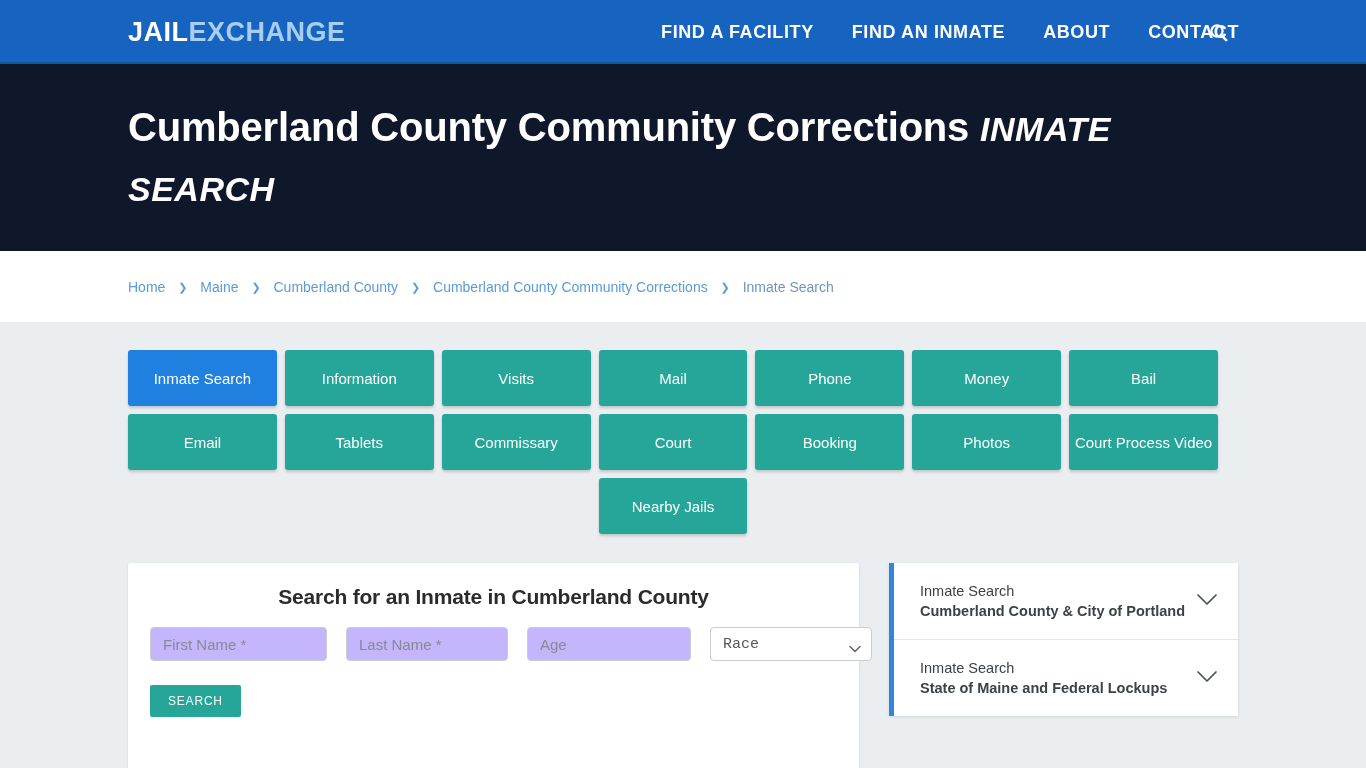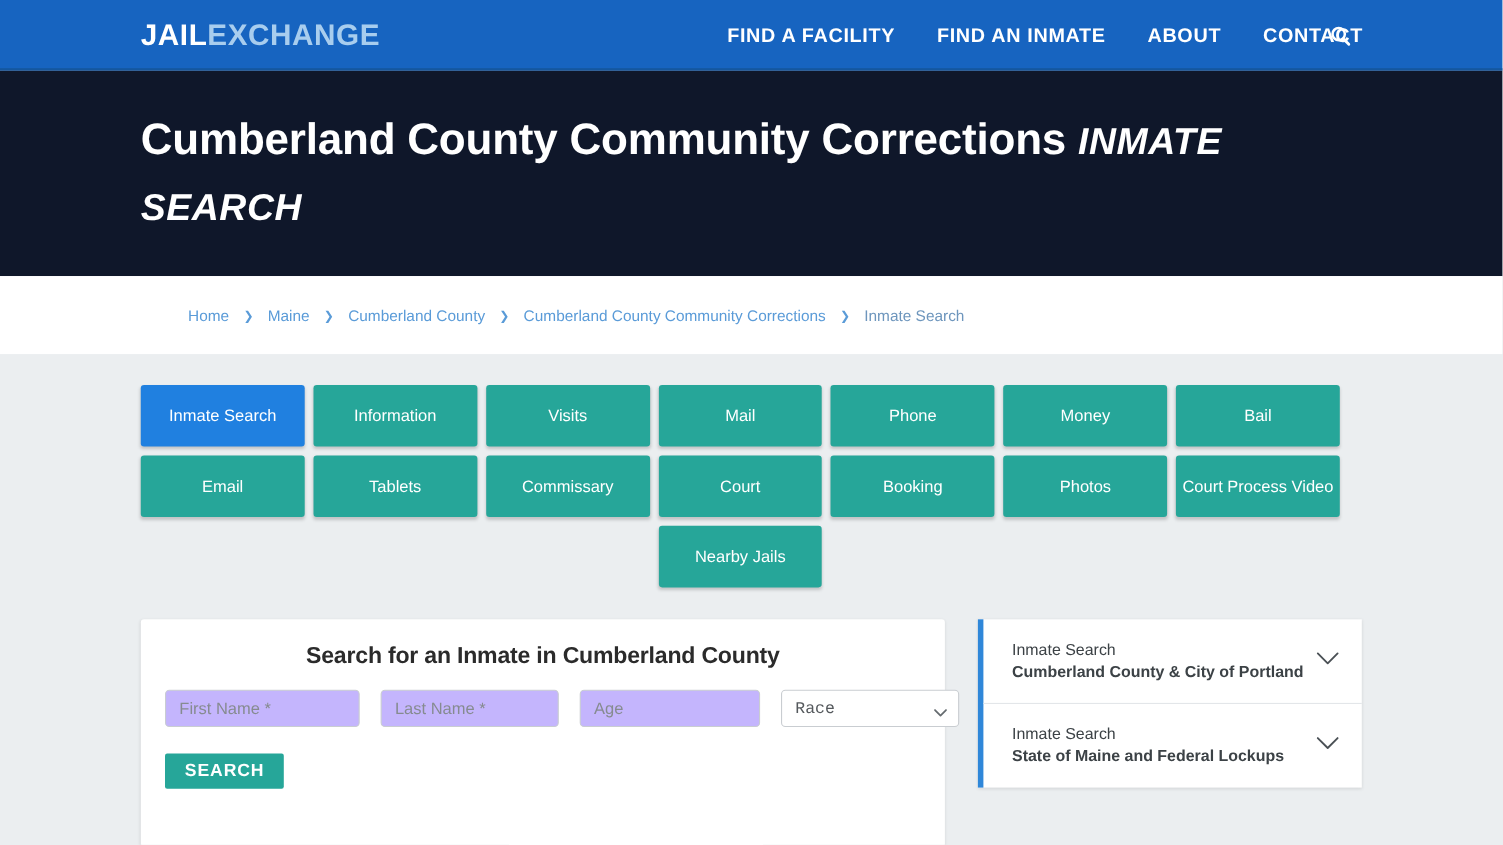--- a/index.html
+++ b/index.html
@@ -85,21 +85,21 @@
   }
 
   
   .crumbwrap {
     background: #ffffff;
     height: 71px;
     display: flex;
     align-items: center;
     padding: 0 128px;
   }
-  .crumbs { font-size: 14px; color: #5a9bd8; white-space: nowrap; margin-left: 43px; }
+  .crumbs { font-size: 14px; color: #5a9bd8; white-space: nowrap; }
   .crumbs a { color: #5a9bd8; text-decoration: none; }
   .crumbs .sep {
     color: #5a9bd8;
     font-size: 11px;
     padding: 0 9px;
     position: relative;
     top: -1px;
   }
   .crumbs .current { color: #6e96bd; }
 
@@ -196,22 +196,22 @@
   .selwrap .chev {
     position: absolute;
     right: 11px; top: 12px;
     pointer-events: none;
   }
   .searchsubmit {
     margin-top: 24px;
     background: #26a699;
     color: #fff;
     border: none;
-    font-size: 16px;
-    font-weight: bold;
+    font-size: 12px;
+    font-weight: normal;
     letter-spacing: 0.8px;
     padding: 0 18px;
     height: 32px;
     border-radius: 2px;
     cursor: pointer;
     font-family: "Liberation Sans", sans-serif;
   }
 
   
   .sidebar {

